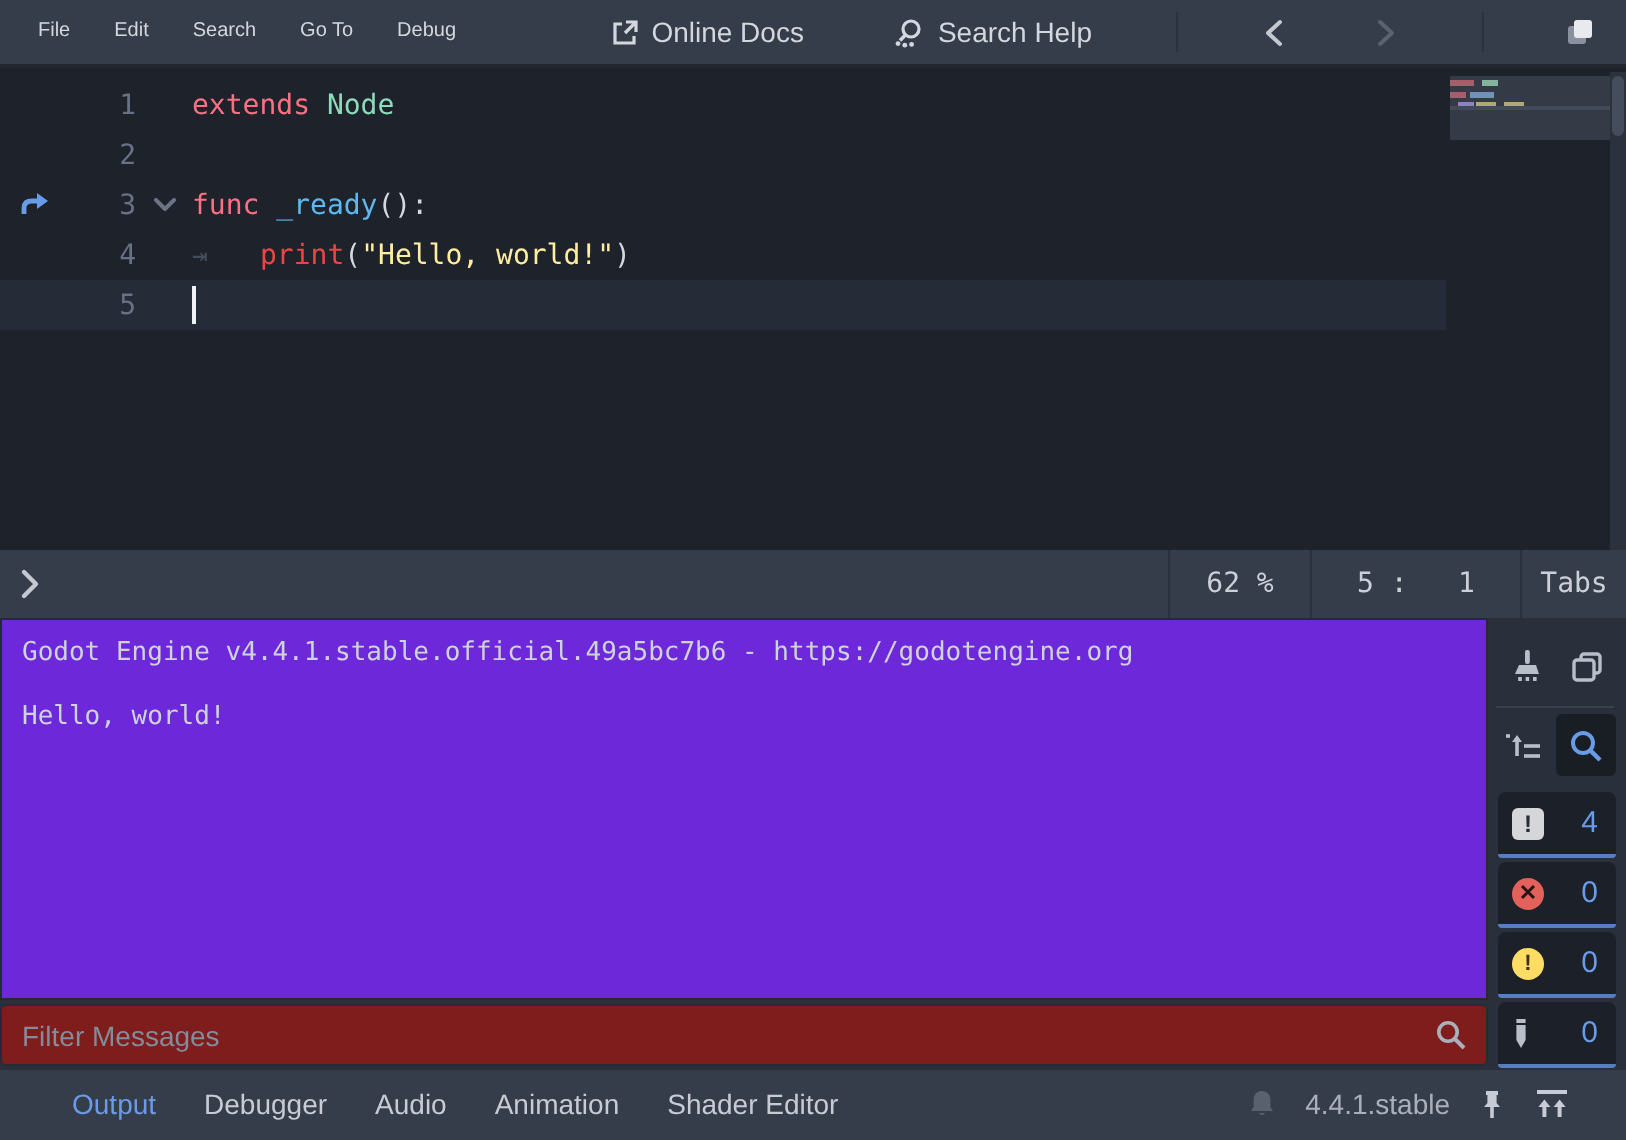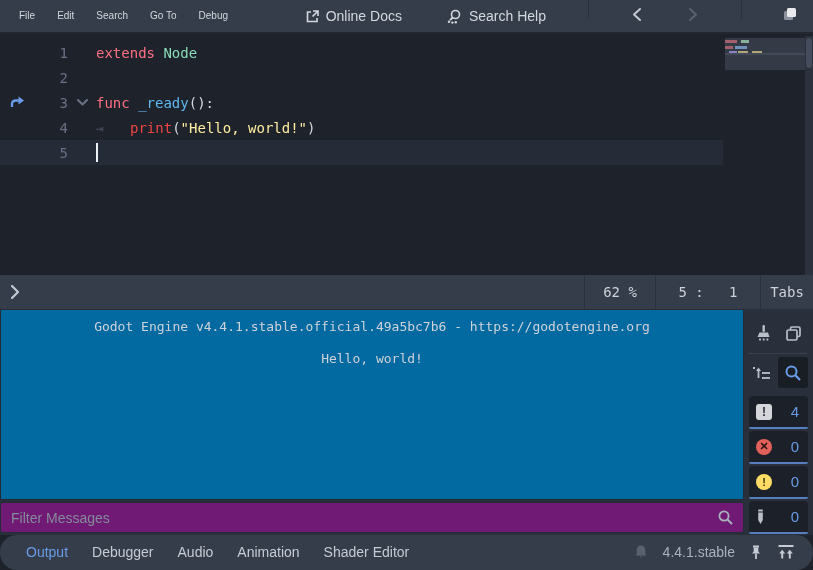--- a/index.html
+++ b/index.html
@@ -11,21 +11,21 @@
   }
   .mono { font-family:"DejaVu Sans Mono", monospace; }
 
   
   #menubar {
     position:absolute; top:0; left:0; width:813px; height:34px;
     background:#363d4a; display:flex; align-items:center; padding:0 8px;
     border-bottom:2px solid #23272f;
   }
   .menu-item { padding:0 11px; font-size:10px; color:#d3d7de; height:34px; line-height:33px; cursor:default; }
-  #menubar-right { margin-left:auto; display:flex; align-items:flex-start;gap:26px; }
+  #menubar-right { margin-left:auto; display:flex; align-items:center;gap:26px; }
   .top-btn { display:flex; align-items:center; gap:6px; font-size:14px; color:#d3d7de; padding:0 9px; height:34px; }
   .vsep { width:1px; height:20px; background:#2b313c; margin:0 7px; }
   .nav-arrow { width:30px; height:30px; display:flex; align-items:center; justify-content:center; }
   svg { display:block; }
 
   
   #editor { position:absolute; top:36px; left:0; width:813px; height:239px; background:#1e222a; }
   .ed-row { position:relative; display:flex; align-items:center; height:25px; }
   .ed-rows { position:absolute; top:4px; left:0; right:0; }
   .cur-line-bg { position:absolute; left:0; top:0; width:723px; height:25px; background:#252b37; }
@@ -60,26 +60,26 @@
   .status-cell { font-size:14px; color:#ccd1d9; white-space:pre; text-align:center; }
   .status-sep { width:1px; height:34px; background:#2b313c; }
   #status-zoom { width:70px; }
   #status-caret { width:104px; }
   #status-indent { width:52px; }
 
   
   #output { position:absolute; top:309px; left:0; width:813px; height:226px; background:#2a303b; }
   #log-area {
     position:absolute; top:0; left:0; width:744px; height:191px;
-    background:#0369a1; border:1px solid #252b35; padding:9px 10px;text-align:center;
+    background:#6d28d9; border:1px solid #252b35; padding:9px 10px;
   }
   .log-line { font-size:13px; line-height:16px; white-space:pre; color:#ced3da; min-height:16px; }
   #filter-row { position:absolute; top:193px; left:0; width:744px; height:31px; }
   #filter-input {
-    width:100%; height:100%; background:#701a75; border:1px solid #262c37; border-radius:3px;
+    width:100%; height:100%; background:#7f1d1d; border:1px solid #262c37; border-radius:3px;
     color:#cfd4dc; font-size:14px; padding:0 34px 0 10px; outline:none;
     font-family:"Liberation Sans", sans-serif;
   }
   #filter-input::placeholder { color:#848b99; opacity:1; }
   #filter-search-icon { position:absolute; right:10px; top:7px; }
 
   
   #out-tools { position:absolute; top:0; right:0; width:69px; height:226px; }
   .tool-btn { position:absolute; width:24px; height:24px; display:flex; align-items:center; justify-content:center; color:#b9bfc9; }
   #btn-clear { left:7px; top:12px; }
@@ -100,21 +100,21 @@
   .ic-msg { width:16px; height:16px; background:#d4d6da; border-radius:3px; color:#272c35;
             font-size:12px; font-weight:bold; display:flex; align-items:center; justify-content:center; }
   .ic-circle { width:16px; height:16px; border-radius:50%; display:flex; align-items:center; justify-content:center;
                font-size:11px; font-weight:bold; }
   .ic-err { background:#e2615b; color:#2a1515; }
   .ic-warn { background:#ffdd65; color:#3a3212; }
 
   
   #bottombar {
     position:absolute; top:535px; left:0; width:813px; height:35px; background:#363d4a;
-    display:flex; align-items:center; padding:0 14px;border-radius:17px;
+    display:flex; align-items:center; padding:0 24px;
   }
   .b-tab { font-size:14px; color:#c6cbd4; padding:0 12px; height:35px; line-height:34px; }
   .b-tab.active { color:#699ce8; }
   #bottom-right { margin-left:auto; display:flex; align-items:flex-start; gap:14px; padding-right:4px; }
   #version-label { font-size:14px; color:#aab0bb; }
 </style>
 </head>
 <body>
 
 <div id="app">

